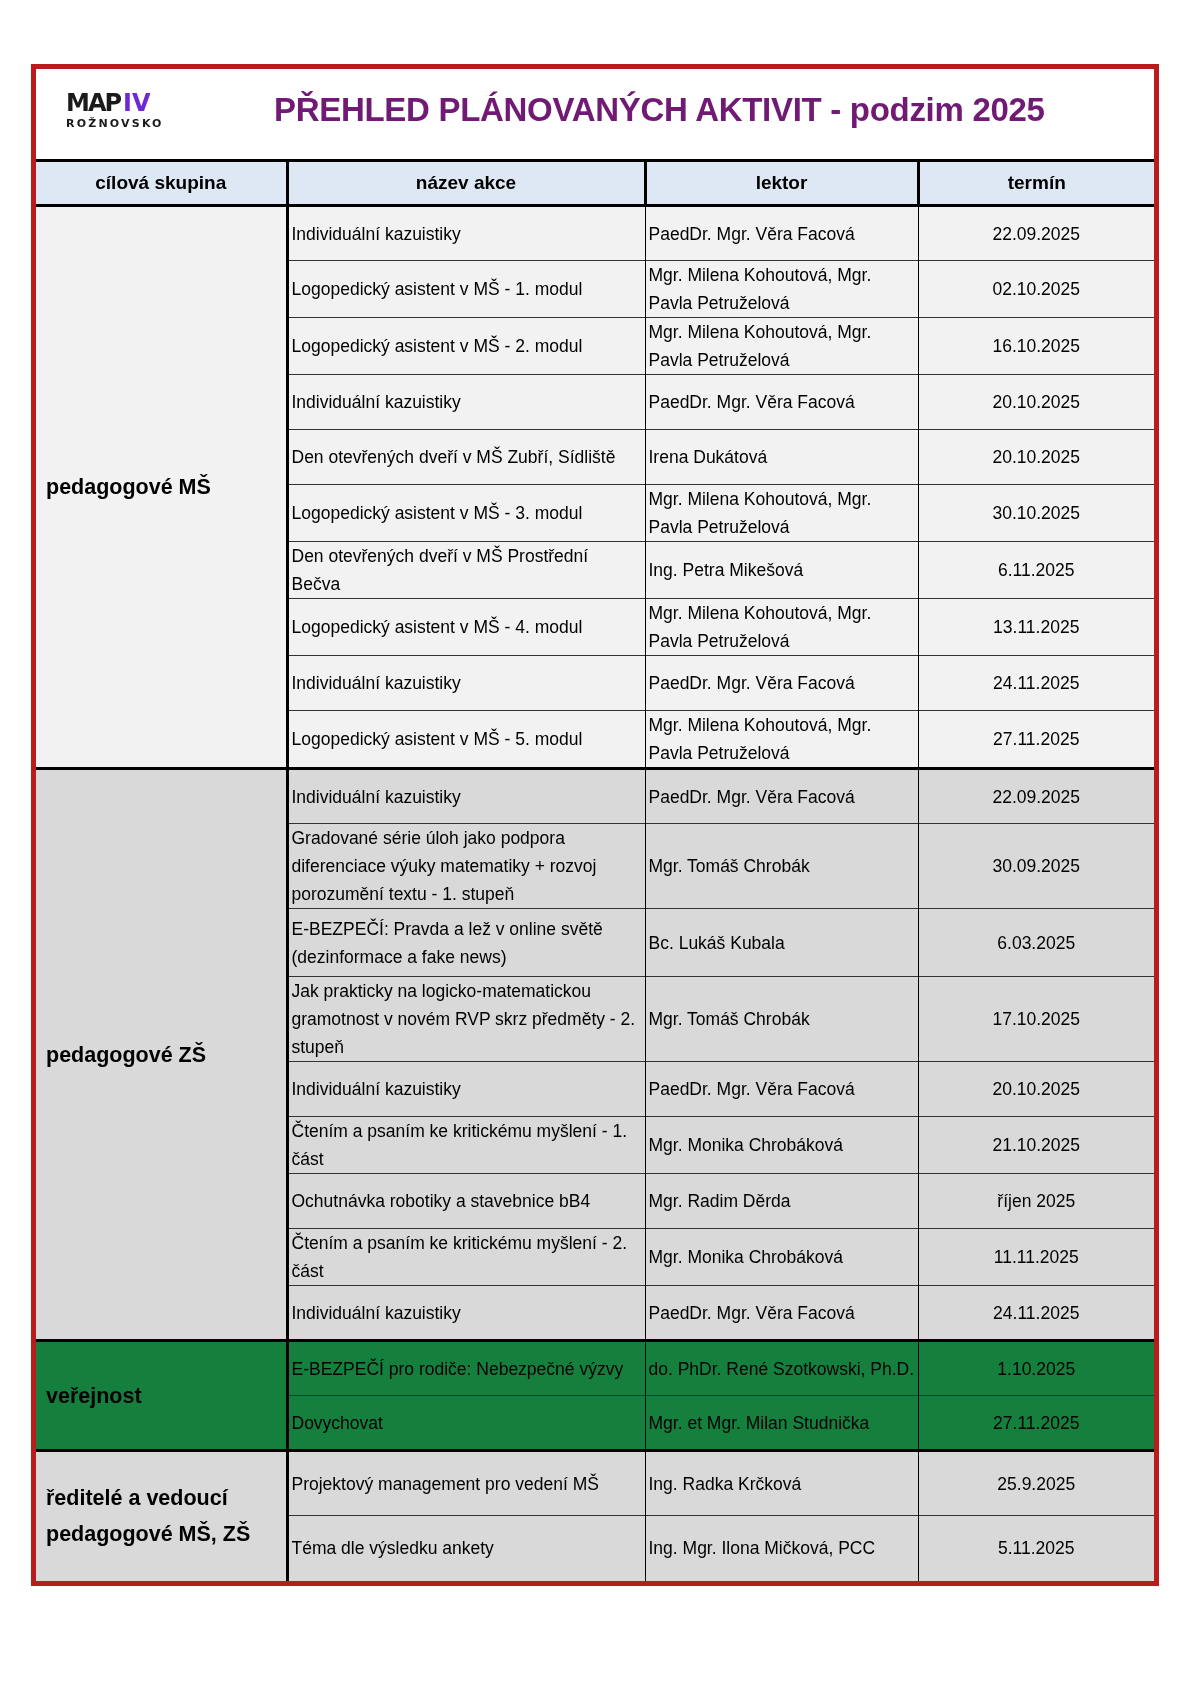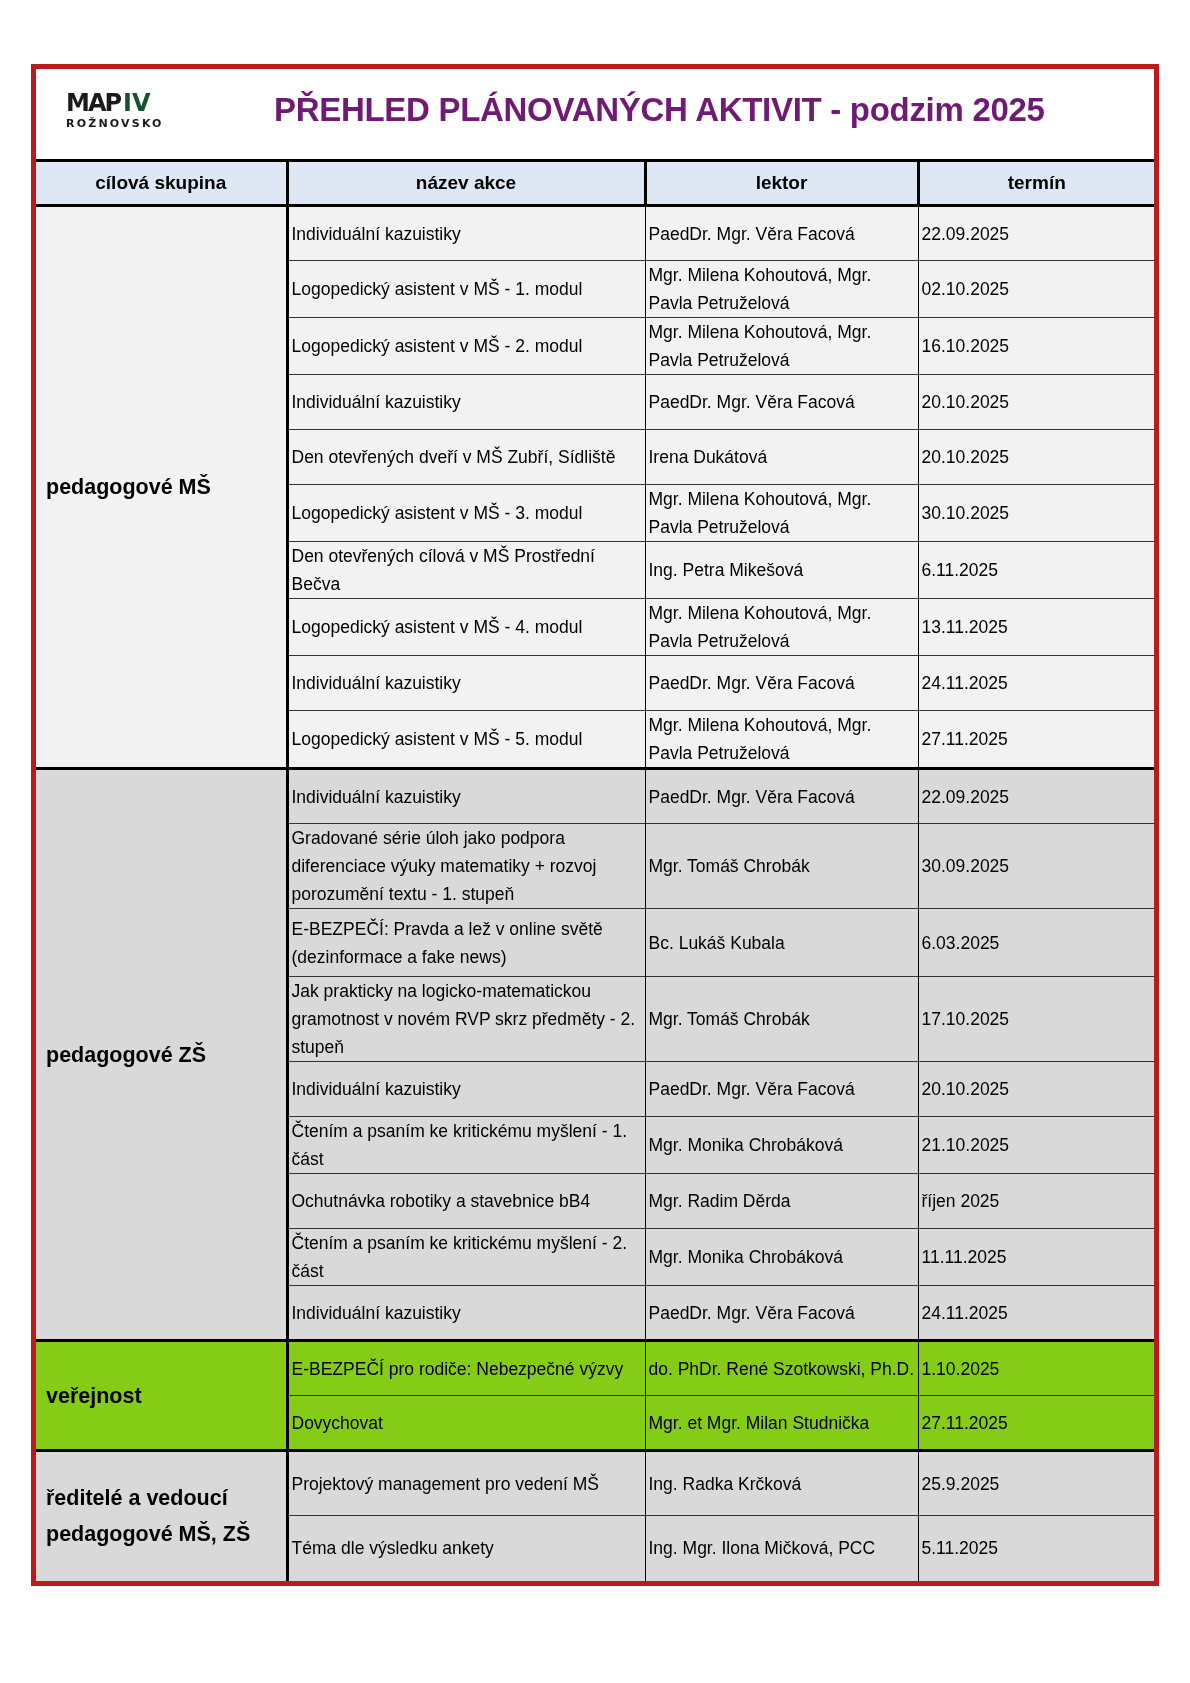--- a/index.html
+++ b/index.html
@@ -2,36 +2,36 @@
 <html><head>
 <meta charset="utf-8">
 <style>
   html, body { margin:0; padding:0; background:#ffffff; }
   body { width:1190px; height:1683px; position:relative; font-family:"Liberation Sans", sans-serif; color:#000; }
   #sheet { position:absolute; left:31px; top:64px; width:1128px; border:5px solid #b91c1c; box-sizing:border-box; }
   .titlebar { height:90px; position:relative; border-bottom:3px solid #000; background:#fff; }
   .logo { position:absolute; left:30px; top:22px; width:110px; height:44px; }
   .logo-top { display:flex; align-items:flex-end; height:24px; }
   .logo-map { font-family:"DejaVu Sans", sans-serif; font-weight:bold; font-size:24px; letter-spacing:-2px; color:#1a1a1a; line-height:24px; }
-  .logo-iv { font-family:"DejaVu Sans", sans-serif; font-weight:bold; font-size:24px; color:#14532d; line-height:24px; margin-left:3px; }
+  .logo-iv { font-family:"DejaVu Sans", sans-serif; font-weight:bold; font-size:24px; color:#6d28d9; line-height:24px; margin-left:3px; }
   .logo-sub { font-family:"DejaVu Sans", sans-serif; font-weight:bold; font-size:11px; letter-spacing:2.2px; color:#1a1a1a; margin-top:2px; }
   .title { position:absolute; left:238px; top:22px; font-family:"Liberation Sans", sans-serif; font-weight:bold; font-size:33px; color:#701a75; white-space:nowrap; letter-spacing:-0.3px; }
   table { border-collapse:collapse; width:100%; table-layout:fixed; font-family:"Liberation Sans", sans-serif; }
   col.c1 { width:251px; } col.c2 { width:358px; } col.c3 { width:273px; } col.c4 { width:auto; }
   th { background:#dde8f4; font-weight:bold; font-size:19px; height:42px; border-bottom:3px solid #000; border-left:3px solid #000; text-align:center; padding:0; }
   th:first-child { border-left:none; }
   td { font-size:17.5px; line-height:28px; border-top:1.5px solid #333; padding:0 3px; vertical-align:middle; }
   td.act { border-left:3px solid #000; }
   td.lek { border-left:1.5px solid #000; }
-  td.term { border-left:1.5px solid #000; text-align:left; }
+  td.term { border-left:1.5px solid #000; text-align:center; }
   td.grp { font-weight:bold; font-size:21.5px; text-align:left; line-height:36px; border-top:none; padding:0 10px; }
   tr.gstart td { border-top:3px solid #000; }
   tr.g0 td { background:#f2f2f2; }
   tr.g1 td { background:#d9d9d9; }
-  tr.g2 td { background:#84cc16; }
+  tr.g2 td { background:#15803d; }
   tr.g3 td { background:#d9d9d9; }
 </style>
 </head>
 <body>
 
 <div id="sheet">
   <div class="titlebar">
     <div class="logo">
       <div class="logo-top">
         <span class="logo-map">MAP</span>
@@ -83,21 +83,21 @@
           <td class="act">Den otevřených dveří v MŠ Zubří, Sídliště</td>
           <td class="lek">Irena Dukátová</td>
           <td class="term">20.10.2025</td>
         </tr>
         <tr class="g0" style="height: 55px;">
           <td class="act">Logopedický asistent v MŠ - 3. modul</td>
           <td class="lek">Mgr. Milena Kohoutová, Mgr. Pavla Petruželová</td>
           <td class="term">30.10.2025</td>
         </tr>
         <tr class="g0" style="height: 55px;">
-          <td class="act">Den otevřených cílová v MŠ Prostřední Bečva</td>
+          <td class="act">Den otevřených dveří v MŠ Prostřední Bečva</td>
           <td class="lek">Ing. Petra Mikešová</td>
           <td class="term">6.11.2025</td>
         </tr>
         <tr class="g0" style="height: 55px;">
           <td class="act">Logopedický asistent v MŠ - 4. modul</td>
           <td class="lek">Mgr. Milena Kohoutová, Mgr. Pavla Petruželová</td>
           <td class="term">13.11.2025</td>
         </tr>
         <tr class="g0" style="height: 55px;">
           <td class="act">Individuální kazuistiky</td>

